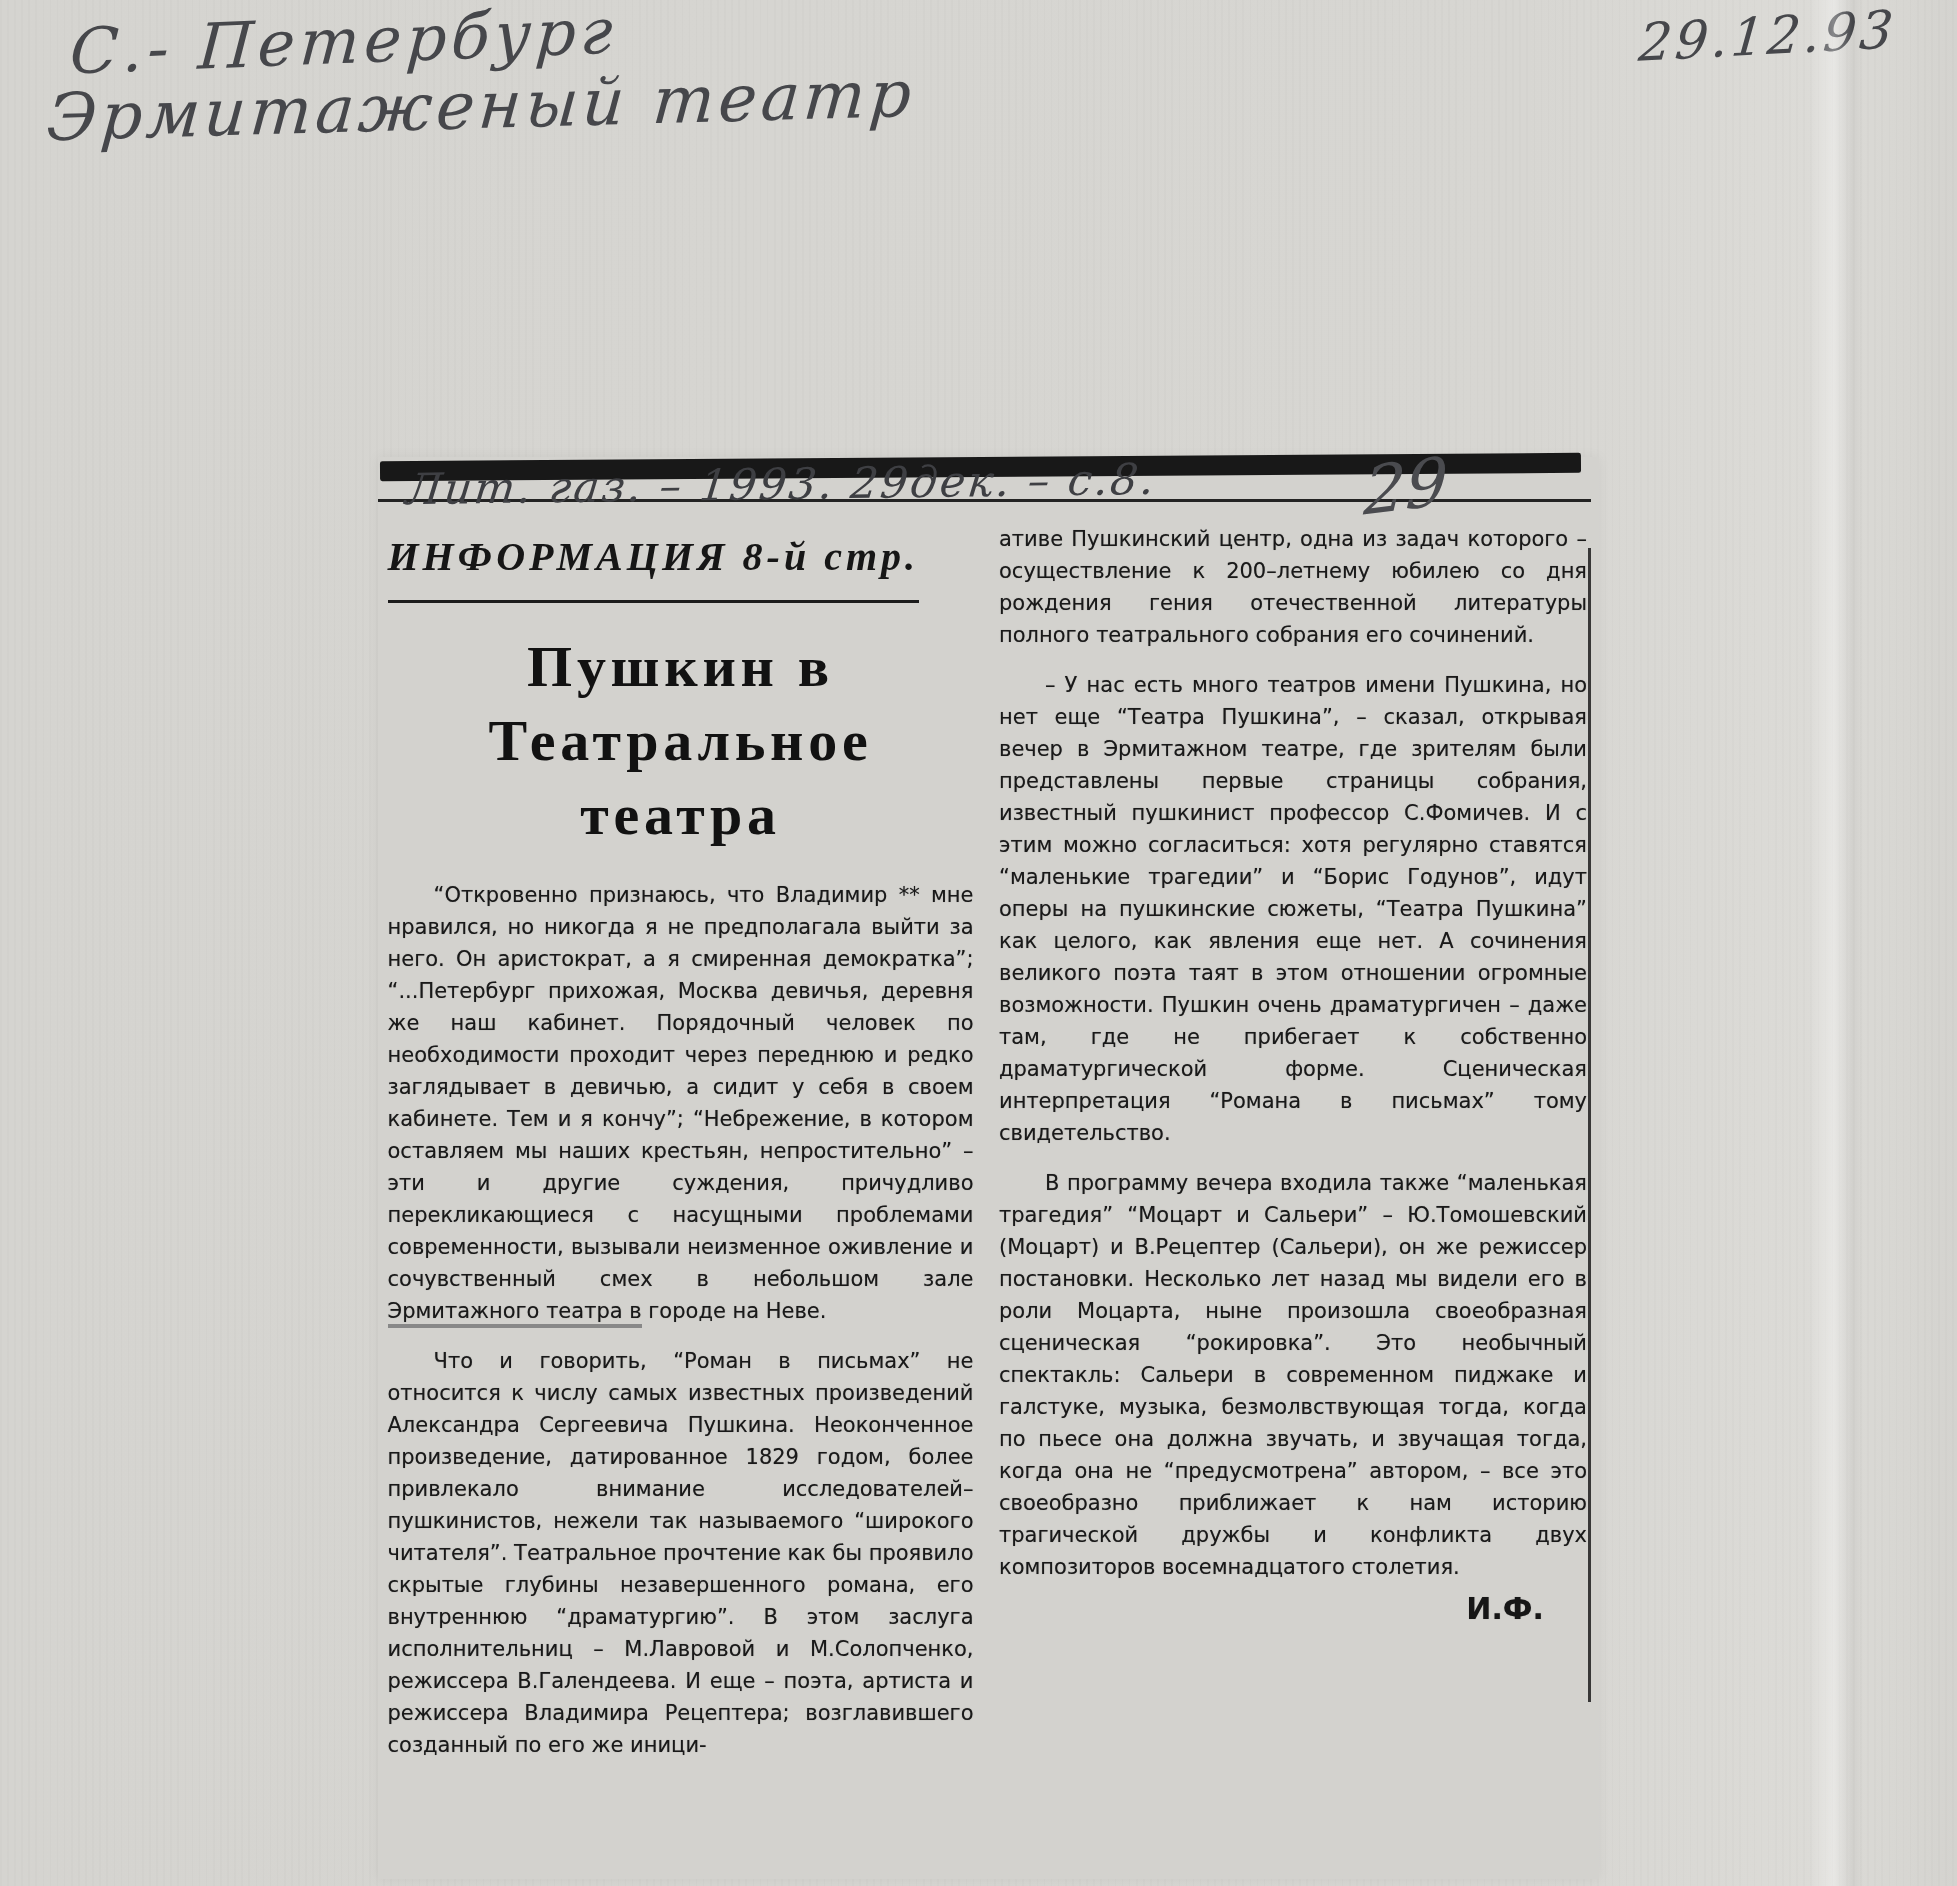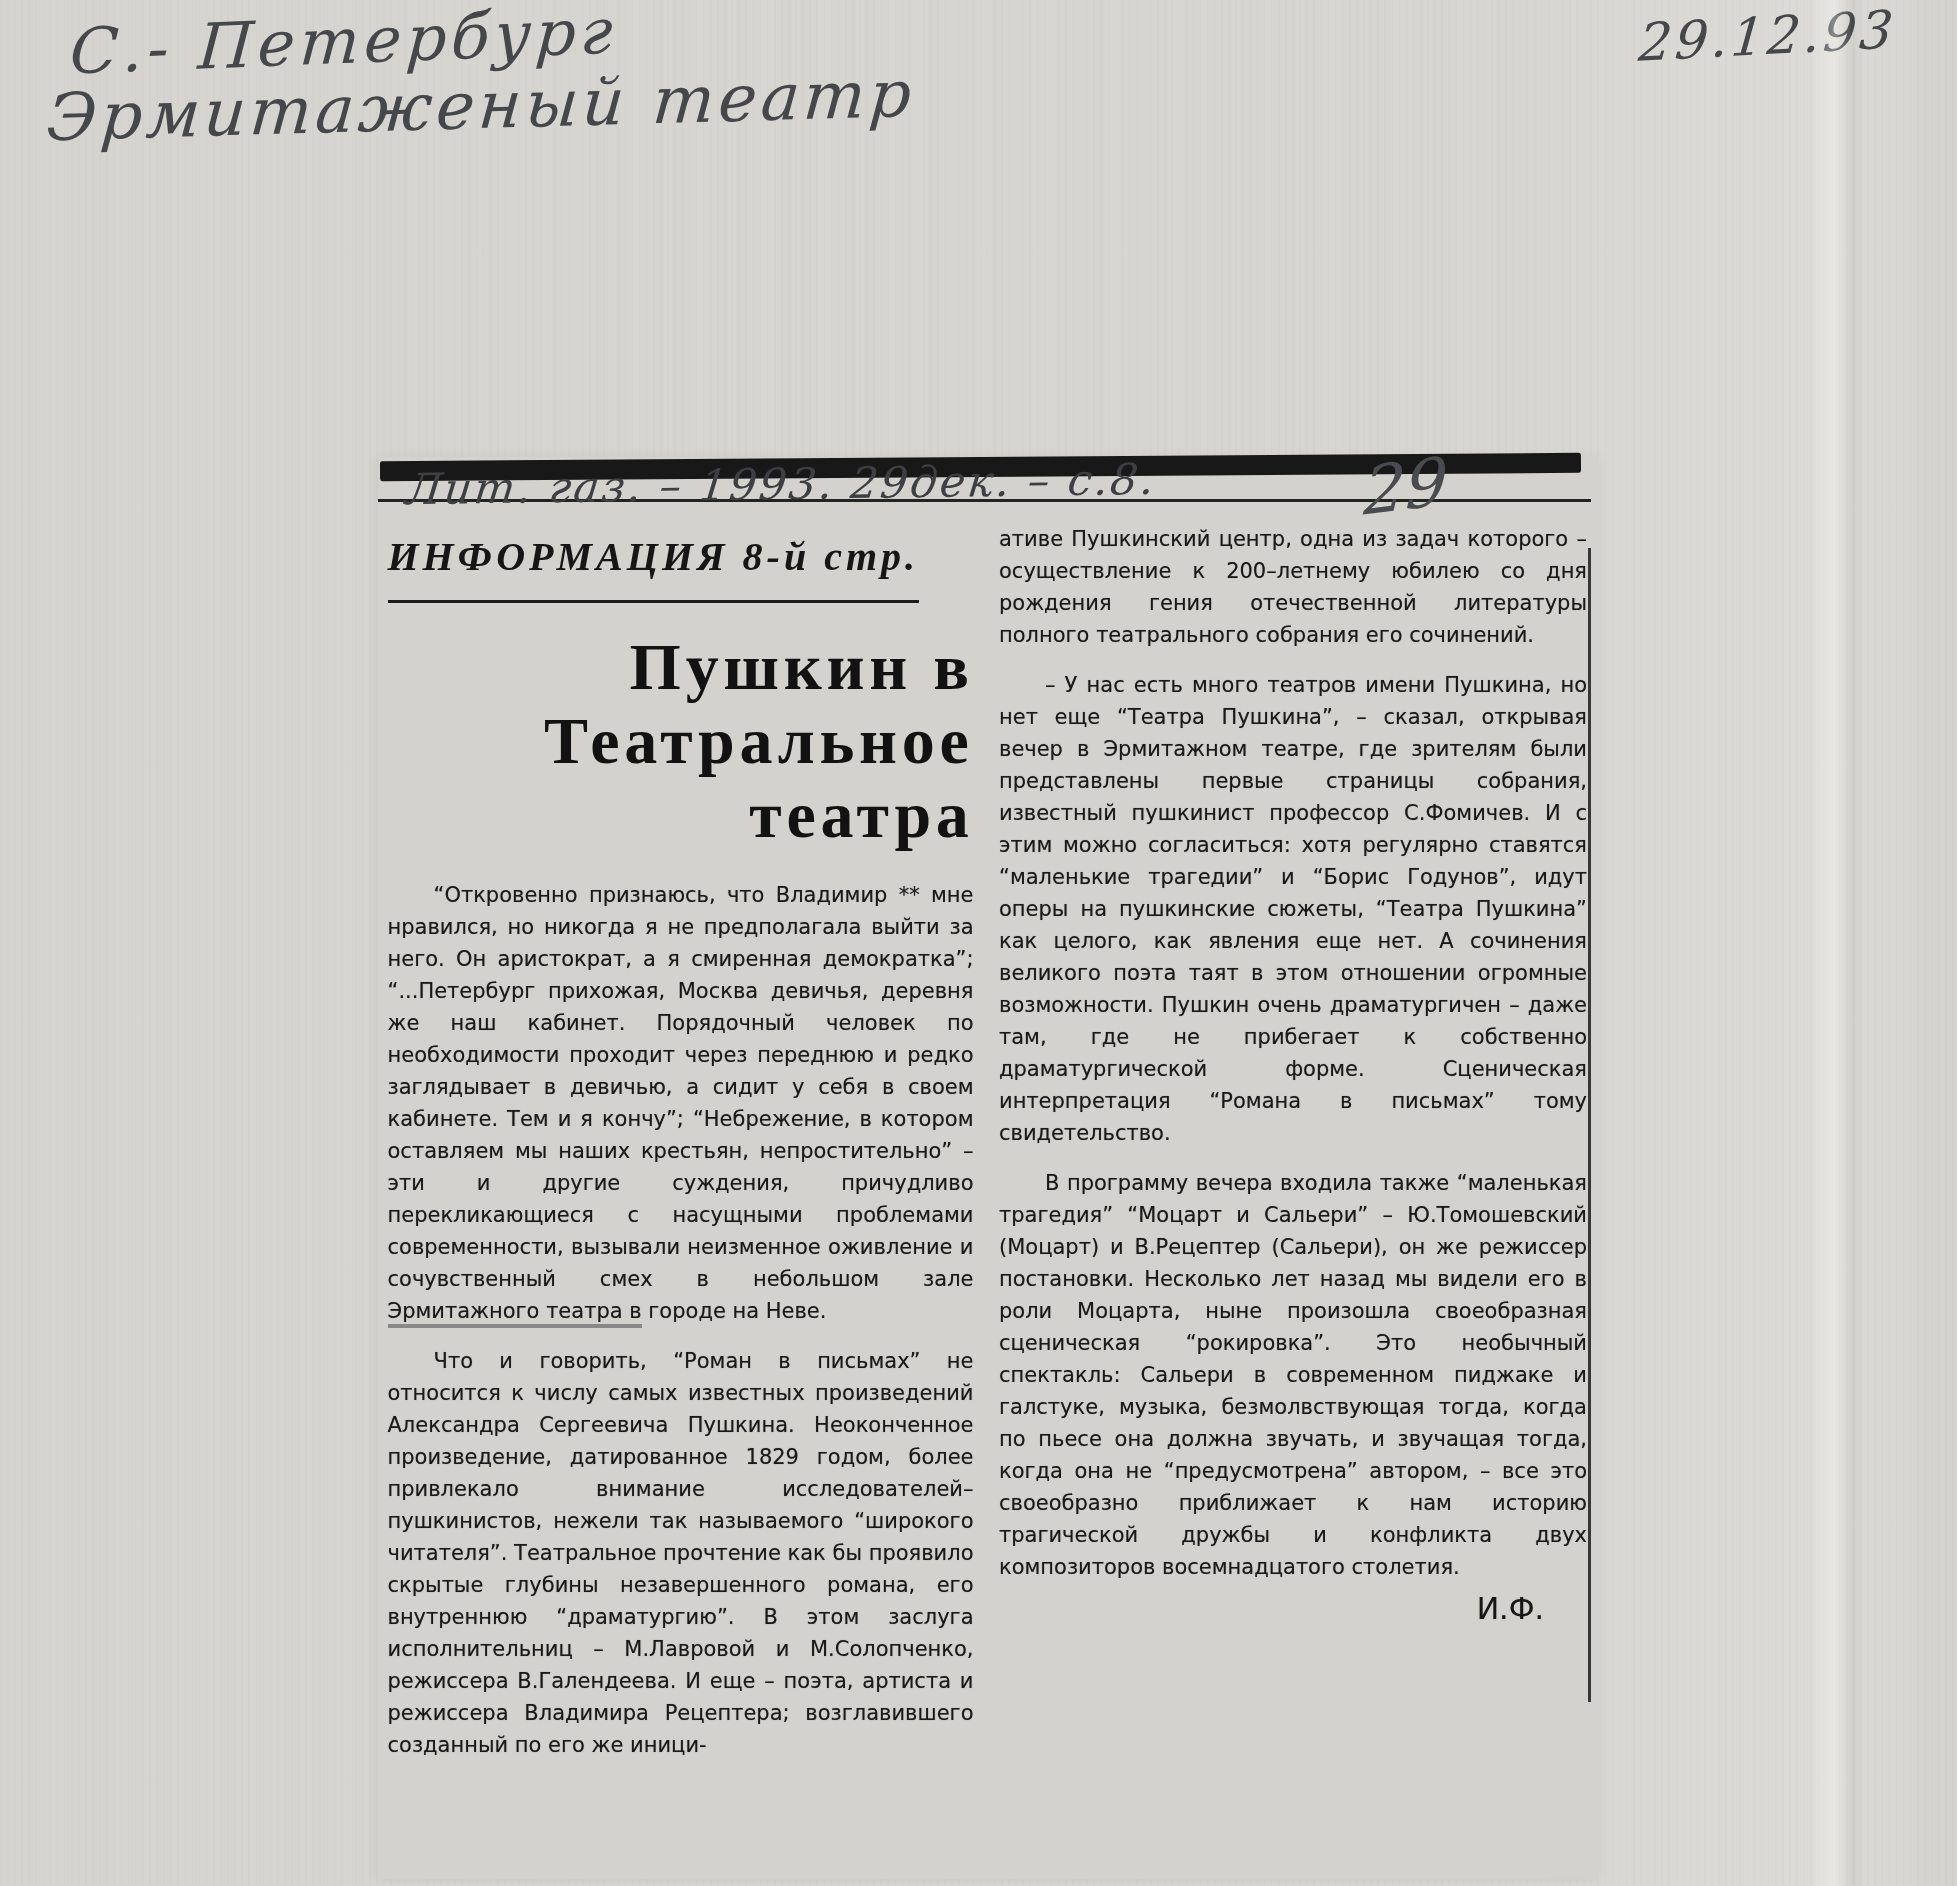--- a/index.html
+++ b/index.html
@@ -49,39 +49,39 @@
   .col{position:absolute;}
   .col-left{left:9.5px;top:76px;width:586px;}
   .col-right{left:621px;top:66px;width:588px;}
   .kicker{
     display:inline-block;
     font-family:"Liberation Serif",serif;font-style:italic;font-weight:bold;
     font-size:40px;letter-spacing:4px;color:#161616;
     border-bottom:3.2px solid #1c1c1c;padding-bottom:20px;
   }
   .headline{
-    margin:27px 0 27px 0;text-align:right;
+    margin:27px 0 27px 0;text-align:center;
     font-family:"Liberation Serif",serif;font-weight:bold;
-    font-size:66px;line-height:74px;letter-spacing:4.7px;color:#121212;
+    font-size:58px;line-height:74px;letter-spacing:4.7px;color:#121212;
   }
   .body-par{
     margin:0;text-align:justify;
     font-family:"DejaVu Sans",sans-serif;
     font-size:21px;line-height:32px;color:#191919;
     text-shadow:0 0 0.8px rgba(25,25,25,0.45);
   }
   .indent{text-indent:46px;margin-top:18px;}
   .noindent{text-indent:0;}
   .pencil-underline{
     border-bottom:4px solid rgba(74,75,79,0.55);
     padding-bottom:0.8px;
   }
   .signature{
     margin-top:8px;padding-right:43px;text-align:right;
-    font-family:"DejaVu Sans",sans-serif;font-weight:normal;
+    font-family:"DejaVu Sans",sans-serif;font-weight:bold;
     font-size:30px;color:#161616;text-shadow:0 0 0.8px rgba(25,25,25,0.4);
   }
 </style>
 </head>
 <body>
 
 <div class="page">
 
   <div class="hw hw-city">С.- Петербург</div>
   <div class="hw hw-theatre">Эрмитаженый театр</div>

